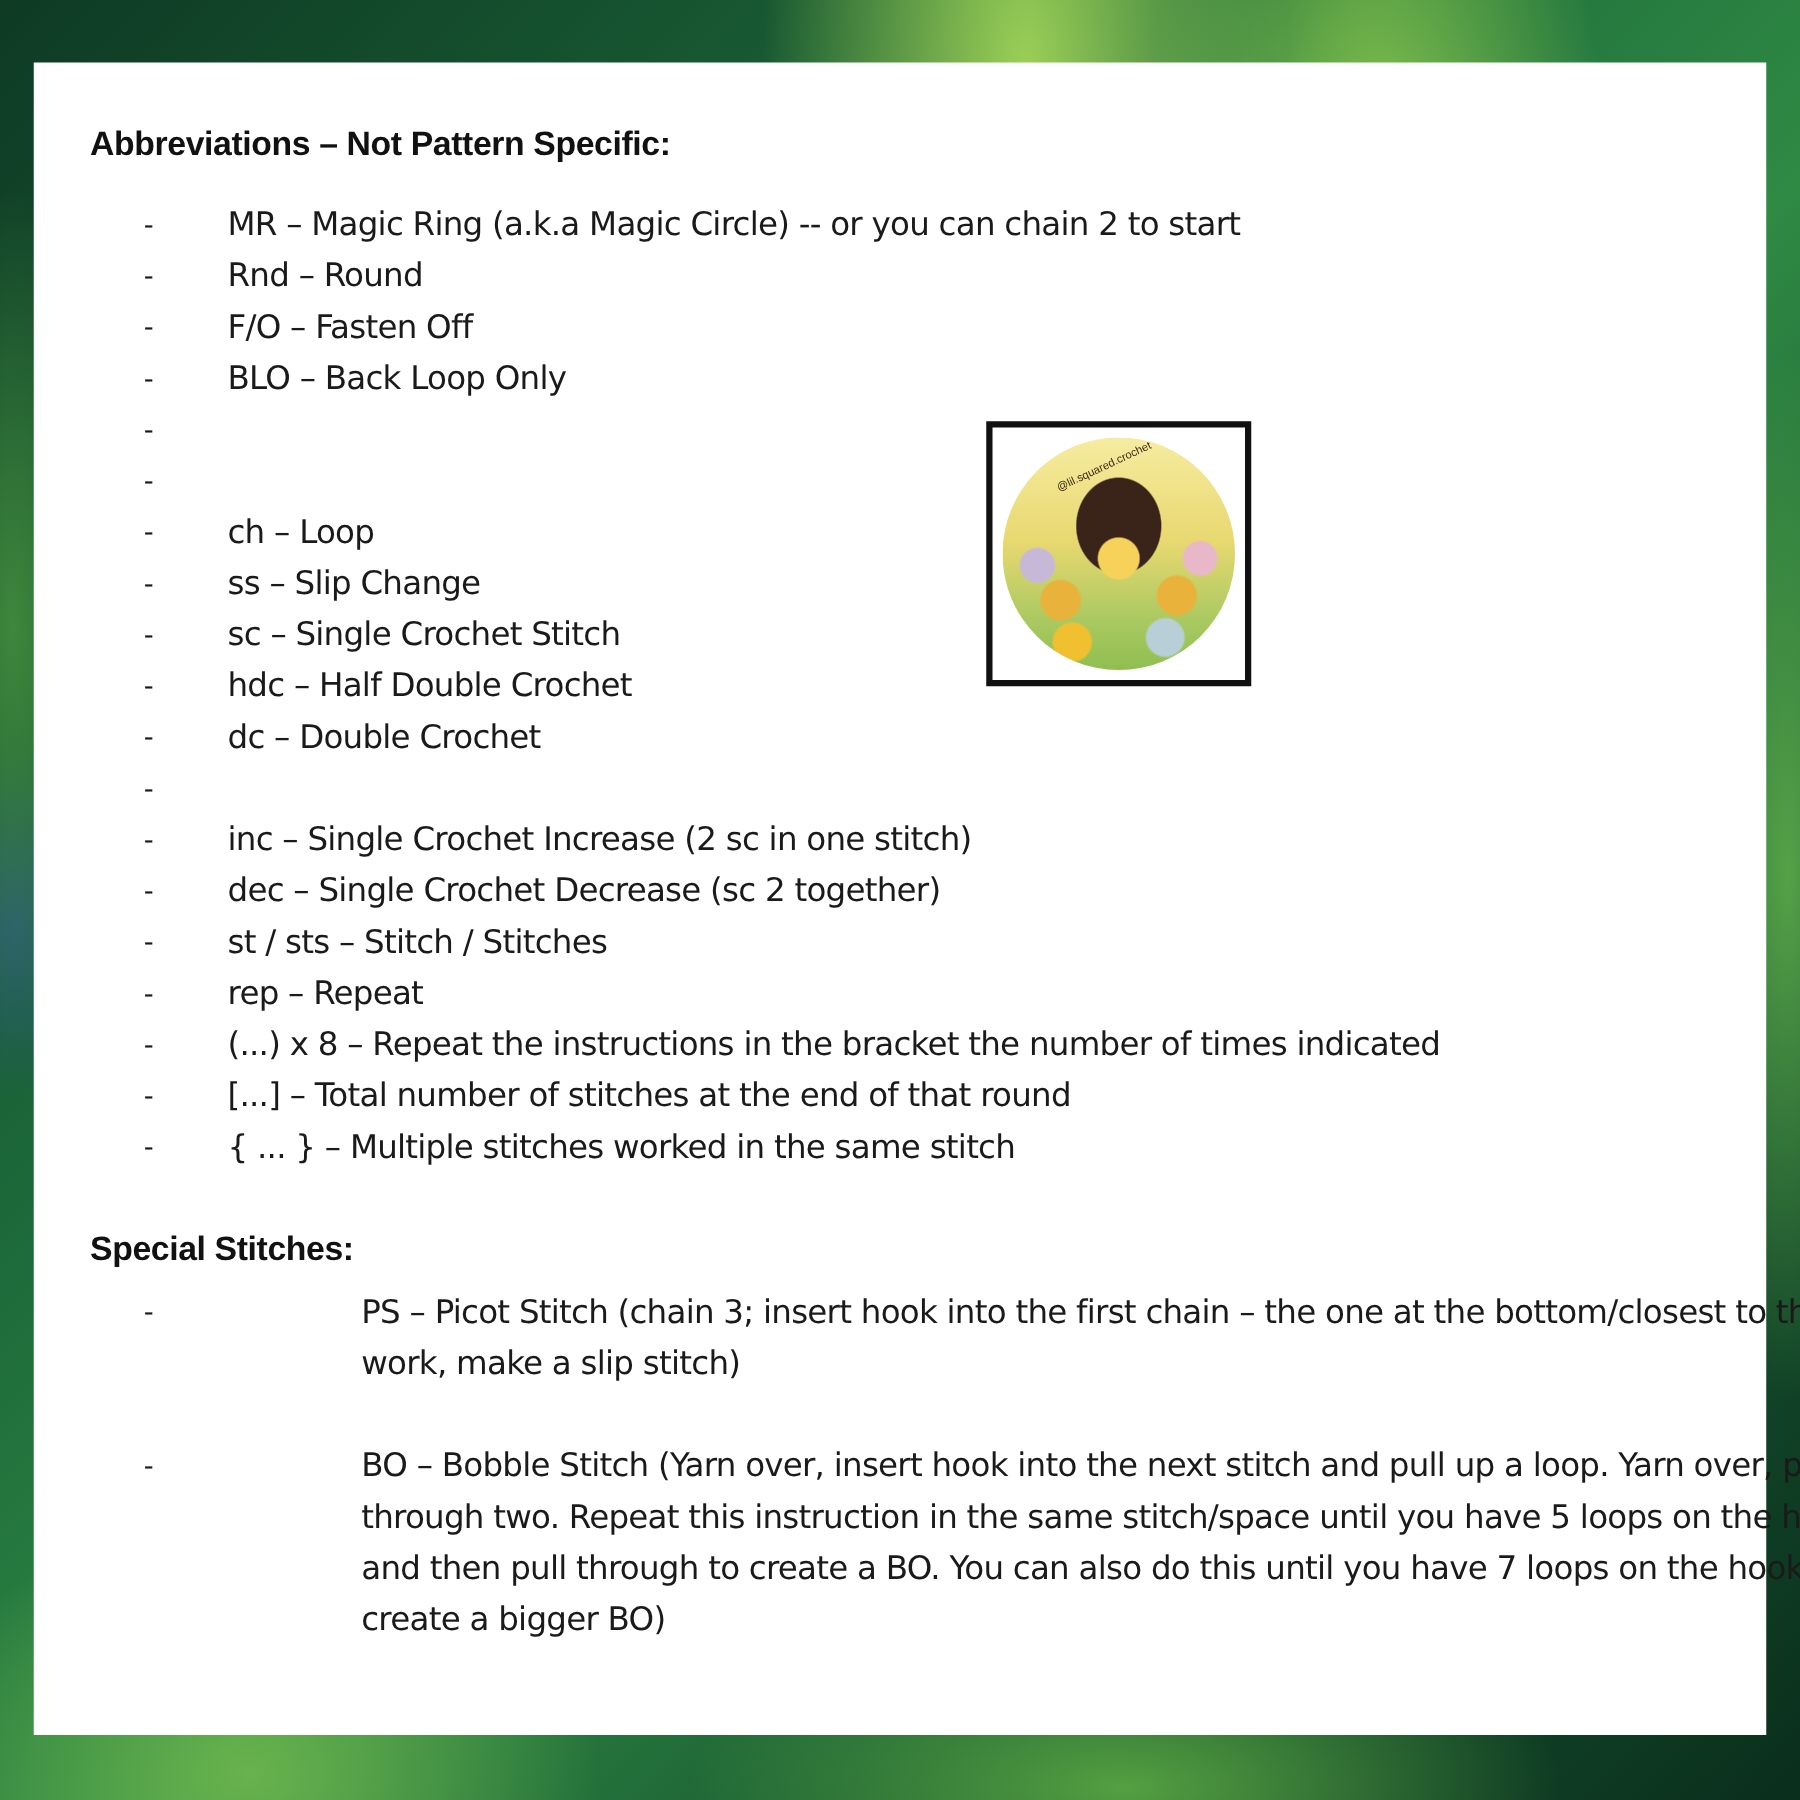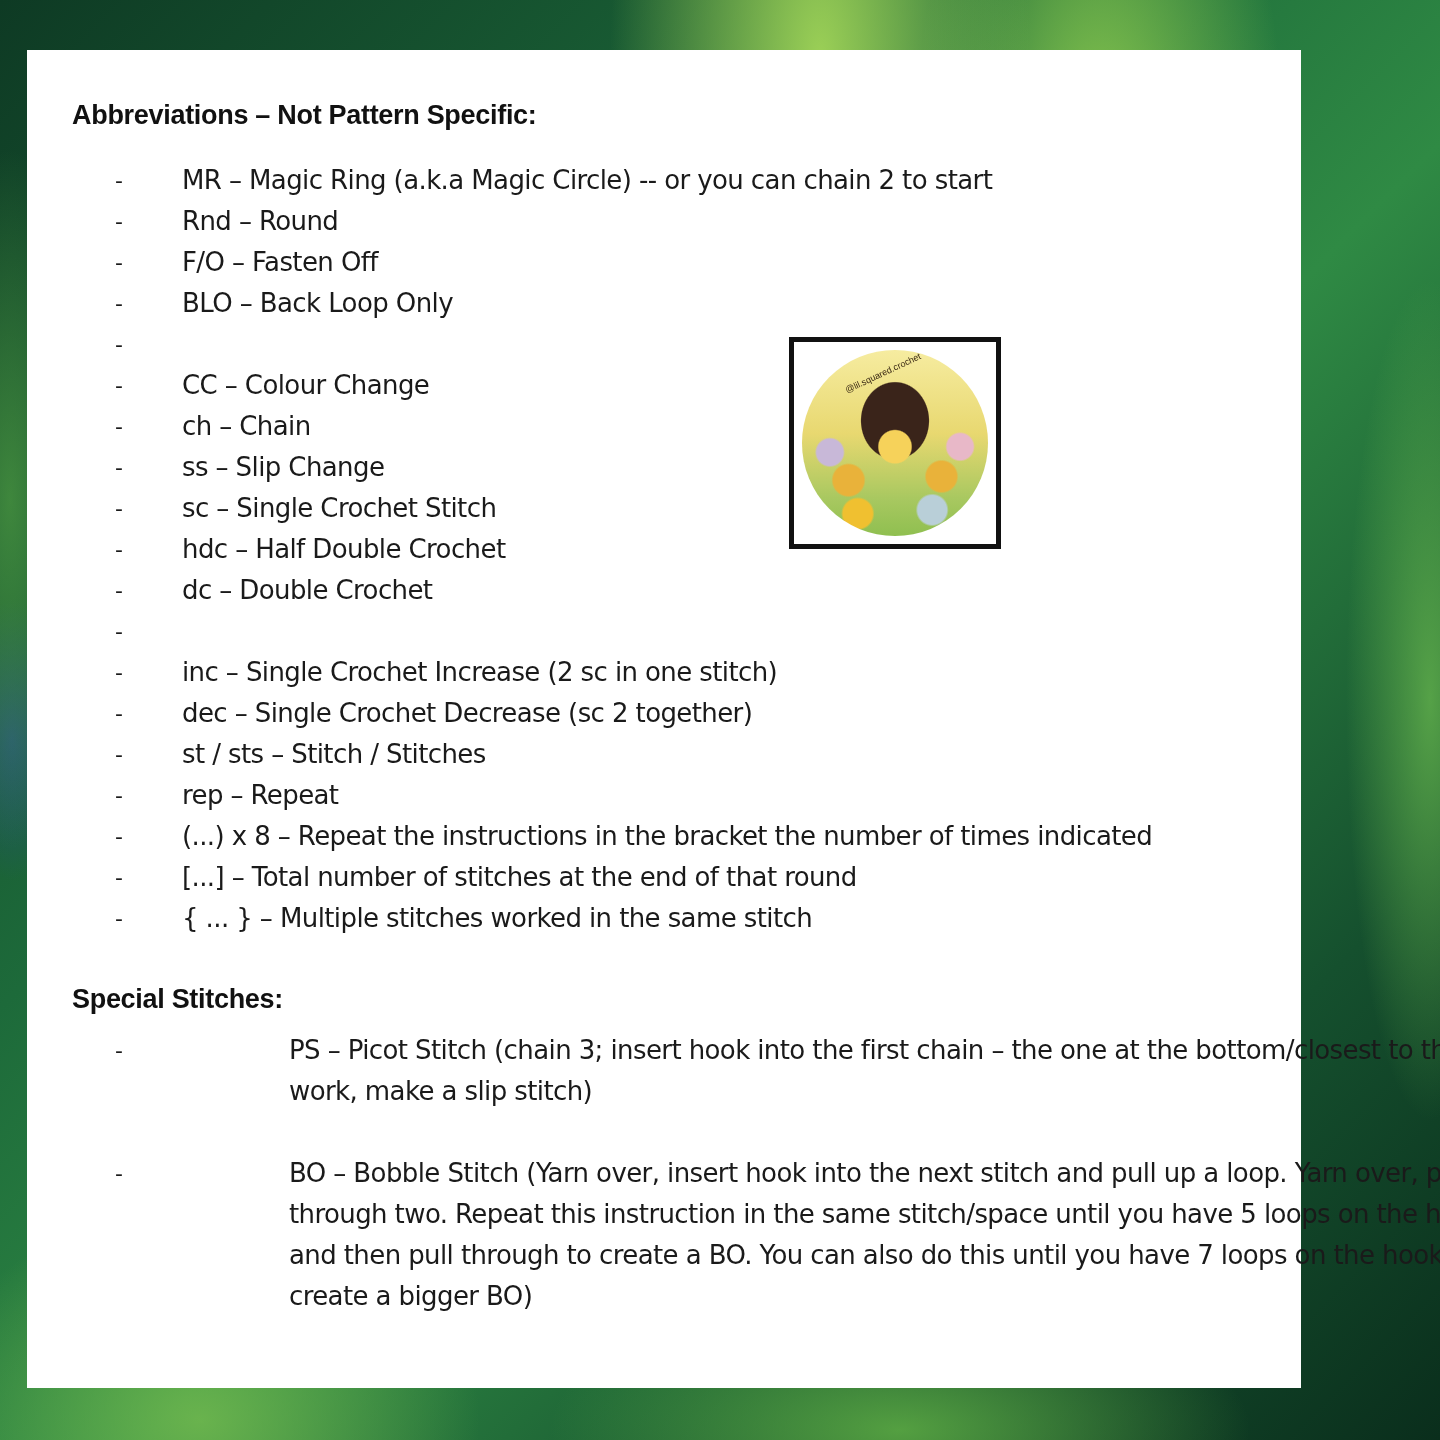--- a/index.html
+++ b/index.html
@@ -10,21 +10,21 @@
         radial-gradient(ellipse 260px 500px at 1100px 120px, rgba(150,210,80,0.85), rgba(0,0,0,0) 70%),
         radial-gradient(ellipse 400px 300px at 200px 1420px, rgba(120,190,80,0.8), rgba(0,0,0,0) 70%),
         radial-gradient(ellipse 500px 200px at 900px 1430px, rgba(100,180,70,0.8), rgba(0,0,0,0) 70%),
         radial-gradient(ellipse 120px 600px at 1430px 700px, rgba(110,190,80,0.7), rgba(0,0,0,0) 70%),
         radial-gradient(ellipse 120px 500px at 10px 500px, rgba(90,170,70,0.6), rgba(0,0,0,0) 70%),
         radial-gradient(ellipse 80px 200px at 12px 740px, rgba(40,80,140,0.7), rgba(0,0,0,0) 70%),
         linear-gradient(135deg, #0e3a24 0%, #1d6a3a 35%, #2f8a44 55%, #15502e 80%, #0a2e1c 100%);
       font-family: "Liberation Sans", sans-serif;
     }
     .card {
-      position: absolute; left: 27px; top: 50px; width: 1274px; height: 1338px;
+      position: absolute; left: 27px; top: 50px; width: 1386px; height: 1338px;
       background: #ffffff;
     }
     .heading {
       position: absolute; left: 45px;
       font-family: "Liberation Sans", sans-serif;
       font-weight: bold; font-size: 27px; color: #111;
       letter-spacing: -0.3px;
     }
     .list { position: absolute; left: 0; width: 100%; margin: 0; padding: 0; list-style: none; }
     .item {
@@ -82,25 +82,24 @@
       </li>
     <li class="item">
         <span class="dash">-</span>
         <span class="txt">BLO – Back Loop Only</span>
       </li>
     <li class="item">
         <span class="dash">-</span>
       </li>
     <li class="item">
         <span class="dash">-</span>
-        <span class="txt">CC – Colour Change</span>
       </li>
     <li class="item">
         <span class="dash">-</span>
-        <span class="txt">ch – Chain</span>
+        <span class="txt">ch – Loop</span>
       </li>
     <li class="item">
         <span class="dash">-</span>
         <span class="txt">ss – Slip Change</span>
       </li>
     <li class="item">
         <span class="dash">-</span>
         <span class="txt">sc – Single Crochet Stitch</span>
       </li>
     <li class="item">

